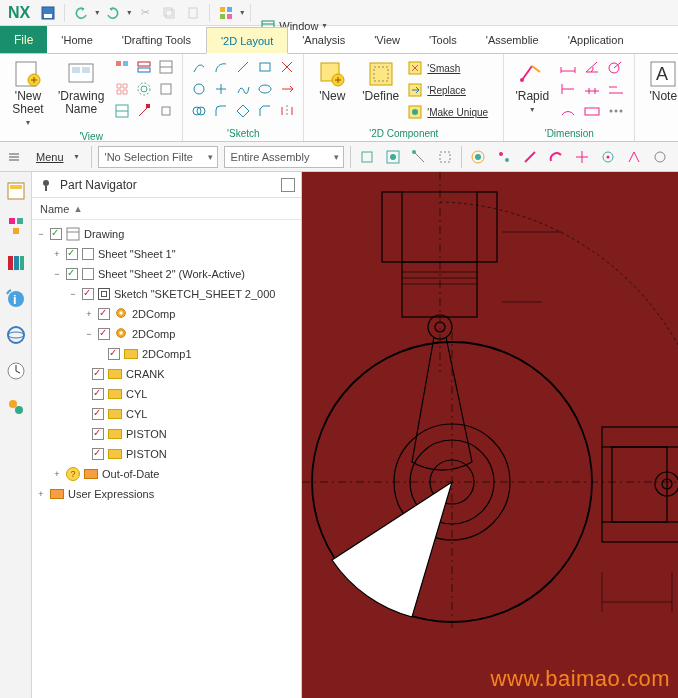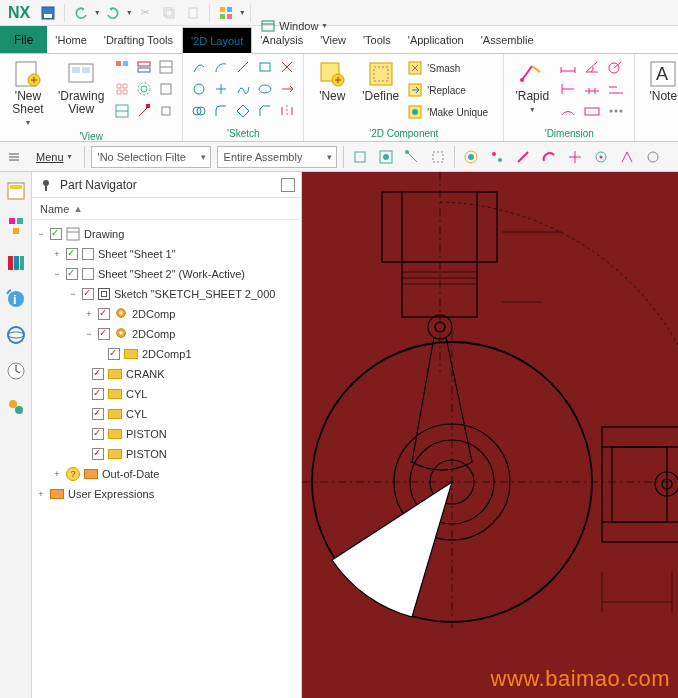--- a/index.html
+++ b/index.html
@@ -7,40 +7,40 @@
 
   
   .titlebar { height: 26px; background: #f6f6f6; border-bottom: 1px solid #dcdcdc; display: flex; align-items: center; padding: 0 4px; gap: 4px; }
   .nx-logo { color: #1a8f6d; font-weight: bold; font-size: 16px; padding: 0 4px; }
   .tb-btn { width: 20px; height: 20px; display:flex; align-items:center; justify-content:center; color:#666; }
   .tb-sep { width:1px; height:18px; background:#ddd; margin:0 2px; }
   .window-dd { display:flex; align-items:center; gap:4px; color:#333; padding:0 4px;margin-top:26px; }
 
   
   .ribbon-tabs { height: 28px; background: #fff; display:flex; align-items:stretch; border-bottom:1px solid #c8c8c8; }
-  .file-tab { background:#1a8f6d; color:#000000; padding:0 14px; display:flex; align-items:center; font-size:12px;text-align:right; }
-  .rtab { padding:0 8px; display:flex; align-items:center; color:#333; border-right:1px solid transparent; position:relative; }
-  .rtab.active { background:#000000; border:1px solid #c8c8c8; border-bottom:1px solid #fff; top:1px; color:#0078a8; }
+  .file-tab { background:#1a8f6d; color:#fef9c3; padding:0 14px; display:flex; align-items:center; font-size:12px;text-align:right; }
+  .rtab { padding:0 14px; display:flex; align-items:center; color:#333; border-right:1px solid transparent; position:relative; }
+  .rtab.active { background:#fef9c3; border:1px solid #c8c8c8; border-bottom:1px solid #fff; top:1px; color:#0078a8; }
 
   
   .ribbon { height: 88px; background:#fdfdfd; border-bottom:1px solid #c8c8c8; display:flex; }
   .rgroup { border-right:1px solid #e0e0e0; padding:4px 6px 2px 6px; display:flex; flex-direction:column; justify-content:space-between; }
   .rgroup-body { display:flex; align-items:flex-start; gap:4px; flex:1; }
   .rgroup-title { color:#1a8f6d; font-size:10px; text-align:center; padding-top:2px; }
   .big-btn { display:flex; flex-direction:column; align-items:center; justify-content:center; gap:2px; padding:2px 4px; min-width:44px; }
   .big-btn .lbl { font-size:12px; text-align:center; line-height:1.1; }
   .icon32 { width:28px; height:28px; }
   .smallgrid { display:grid; grid-template-columns:repeat(3,20px); grid-auto-rows:20px; gap:2px; }
-  .smallcol { display:flex; flex-direction:column; gap:2px; }
+  .smallcol { display:flex; flex-direction:column; gap:2px;text-decoration:underline; }
   .mini { width:20px; height:18px; display:flex; align-items:center; justify-content:center; }
   .stack-item { display:flex; align-items:center; gap:4px; height:20px; font-size:10px; white-space:nowrap; }
 
   
   .toolbar2 { height:30px; background:#f6f6f6; border-bottom:1px solid #d0d0d0; display:flex; align-items:center; gap:6px; padding:0 4px; }
-  .menu-btn { display:flex; align-items:center; gap:4px; padding:0 6px; }
+  .menu-btn { display:flex; align-items:center; gap:11px; padding:0 6px; }
   .dd { height:22px; border:1px solid #bbb; background:#fff; display:flex; align-items:center; padding:0 18px 0 6px; position:relative; font-size:11px; color:#555; }
   .dd::after { content:"▾"; position:absolute; right:4px; color:#666; font-size:9px; }
   .tbsep { width:1px; height:22px; background:#ccc; }
   .ticon { width:20px; height:20px; display:flex; align-items:center; justify-content:center; }
 
   
   .main { display:flex; height: calc(698px - 26px - 28px - 88px - 30px); }
   .leftrail { width:32px; background:#f3f3f3; border-right:1px solid #d6d6d6; display:flex; flex-direction:column; align-items:center; gap:14px; padding-top:8px; }
   .rail-ic { width:22px; height:22px; }
 
@@ -130,22 +130,22 @@
 </div>
 
 <div class="ribbon-tabs">
   <div class="file-tab">File</div>
   <div class="rtab">'Home</div>
   <div class="rtab">'Drafting Tools</div>
   <div class="rtab active">'2D Layout</div>
   <div class="rtab">'Analysis</div>
   <div class="rtab">'View</div>
   <div class="rtab">'Tools</div>
+  <div class="rtab">'Assemblie</div>
   <div class="rtab">'Application</div>
-  <div class="rtab">'Assemblie</div>
 </div>
 
 <div class="ribbon">
 
   <div class="rgroup">
     <div class="rgroup-body">
       <div class="big-btn">
         <svg class="icon32">
             <rect x="2" y="2" width="20" height="24" fill="#fff" stroke="#888"></rect>
             <circle cx="20" cy="20" r="6" fill="#ffcc33" stroke="#c9a400"></circle>
@@ -155,21 +155,21 @@
 Sheet</span>
         <span class="arrow-dn">▾</span>
       </div>
       <div class="big-btn">
         <svg class="icon32">
             <rect x="2" y="4" width="24" height="18" fill="#fff" stroke="#888"></rect>
             <rect x="5" y="7" width="8" height="6" fill="#cde"></rect>
             <rect x="15" y="7" width="8" height="6" fill="#cde"></rect>
           </svg>
         <span class="lbl" style="white-space:pre-line">'Drawing
-View</span>
+Name</span>
       </div>
       <div class="smallgrid">
         <div class="mini">
             <svg width="16" height="16">
               <rect x="2" y="2" width="5" height="5" fill="#e77"></rect>
               <rect x="9" y="2" width="5" height="5" fill="#7be"></rect>
             </svg>
           </div>
         <div class="mini">
             <svg width="16" height="16">

